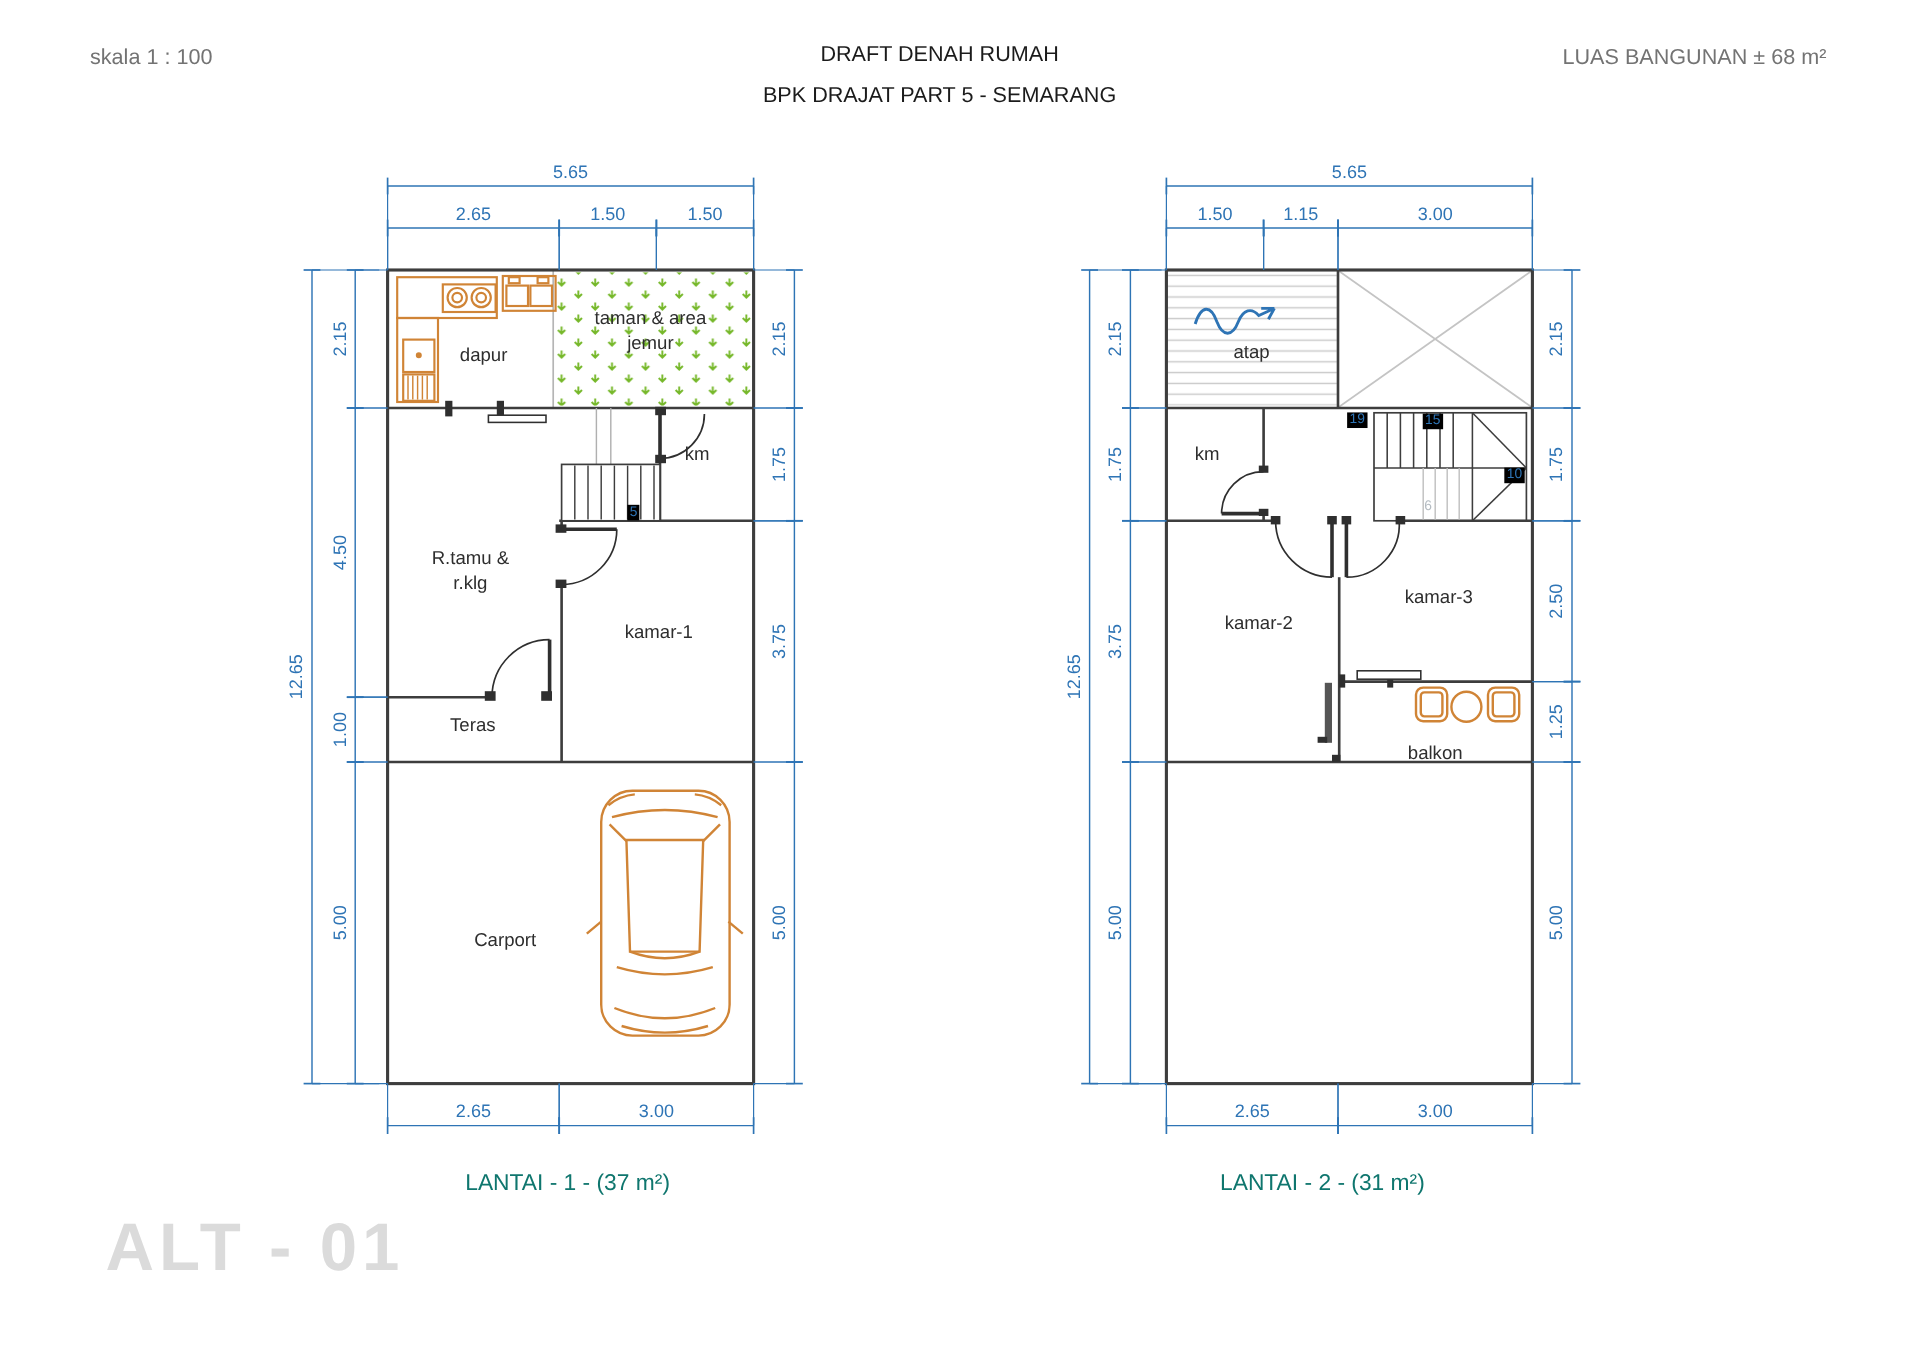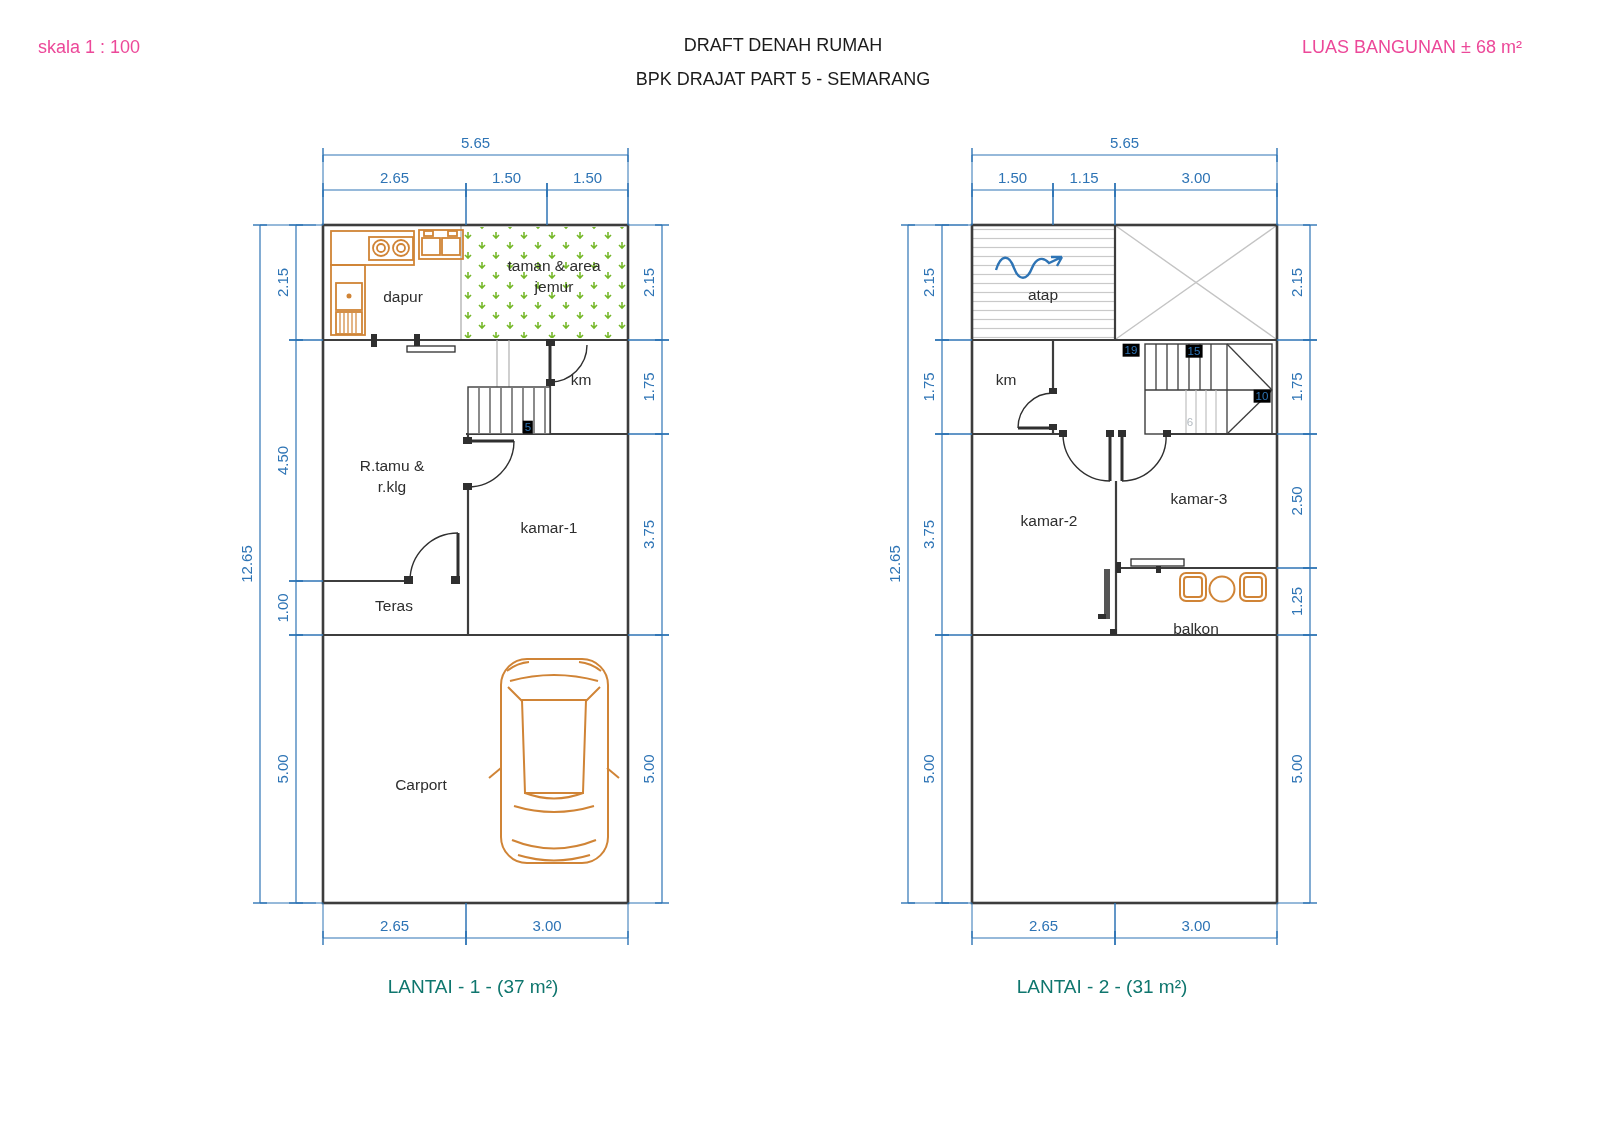--- a/index.html
+++ b/index.html
@@ -1,19 +1,19 @@
 <!DOCTYPE html>
 <html><head>
 <meta charset="utf-8">
 <style>
   html,body{margin:0;padding:0;background:#fff;}
   .canvas{position:relative;width:1600px;height:1130px;background:#fff;overflow:hidden;
           font-family:"Liberation Sans",sans-serif;}
   .hdr{position:absolute;white-space:nowrap;}
-  .hdr.blue{color:#ec4899;font-size:18px;}
+  .hdr.blue{color:#737373;font-size:18px;margin-left:37px;}
   .hdr.black{color:#1b1b1b;font-size:18px;}
   .center{transform:translateX(-50%);}
   .caption{position:absolute;top:976px;transform:translateX(-50%);font-size:19px;color:#0f766e;white-space:nowrap;}
   .watermark{position:absolute;left:88px;top:1006px;font-size:56px;font-weight:700;
              color:#dbdbdb;letter-spacing:4px;white-space:nowrap;}
   #plan-svg{position:absolute;left:0;top:0;}
   #labels-layer{position:absolute;left:0;top:0;width:100%;height:100%;pointer-events:none;}
   .room-label{position:absolute;transform:translate(-50%,-50%);font-size:15.5px;color:#2e2e2e;
               text-align:center;line-height:1.35;white-space:pre-line;}
   .stair-num{position:absolute;transform:translate(-50%,-50%);font-size:11.5px;color:#2e74b5;
@@ -395,21 +395,21 @@
         <line x1="1115" y1="931" x2="1115" y2="945" stroke="#2e74b5" stroke-width="1.4"></line>
         <line x1="1115" y1="938" x2="1115" y2="903" stroke="#2e74b5" stroke-width="1"></line>
         <line x1="1277" y1="931" x2="1277" y2="945" stroke="#2e74b5" stroke-width="1.4"></line>
         <line x1="1277" y1="938" x2="1277" y2="903" stroke="#2e74b5" stroke-width="1"></line>
         <text x="1196" y="931" text-anchor="middle" fill="#2e74b5" font-size="15">3.00</text>
       </g>
     </svg>
 
   <div id="labels-layer">
       <div class="room-label" style="left: 403px; top: 297px;">dapur</div>
-      <div class="room-label" style="left: 542px; top: 277px; margin-left: 12px;">taman &amp; area
+      <div class="room-label" style="left: 542px; top: 277px;">taman &amp; area
 jemur</div>
       <div class="room-label" style="left: 581px; top: 380px;">km</div>
       <div class="room-label" style="left: 392px; top: 477px;">R.tamu &amp;
 r.klg</div>
       <div class="room-label" style="left: 549px; top: 528px;">kamar-1</div>
       <div class="room-label" style="left: 394px; top: 606px;">Teras</div>
       <div class="room-label" style="left: 421px; top: 785px;">Carport</div>
       <div class="stair-num" style="left: 528px; top: 427px;">5</div>
       <div class="room-label" style="left: 1043px; top: 295px;">atap</div>
       <div class="room-label" style="left: 1006px; top: 380px;">km</div>
@@ -418,13 +418,14 @@
       <div class="room-label" style="left: 1196px; top: 613px; margin-top: 16px;">balkon</div>
       <div class="stair-num" style="left: 1131px; top: 350px;">19</div>
       <div class="stair-num" style="left: 1194px; top: 351px;">15</div>
       <div class="stair-num" style="left: 1262px; top: 396px;">10</div>
       <div class="stair-num muted" style="left: 1190px; top: 422px;">6</div>
     </div>
 
   <div class="caption" style="left:473px;">LANTAI - 1 - (37 m²)</div>
   <div class="caption" style="left:1102px;">LANTAI - 2 - (31 m²)</div>
 
+  <div class="watermark">ALT - 01</div>
 </div>
 
 </body></html>

